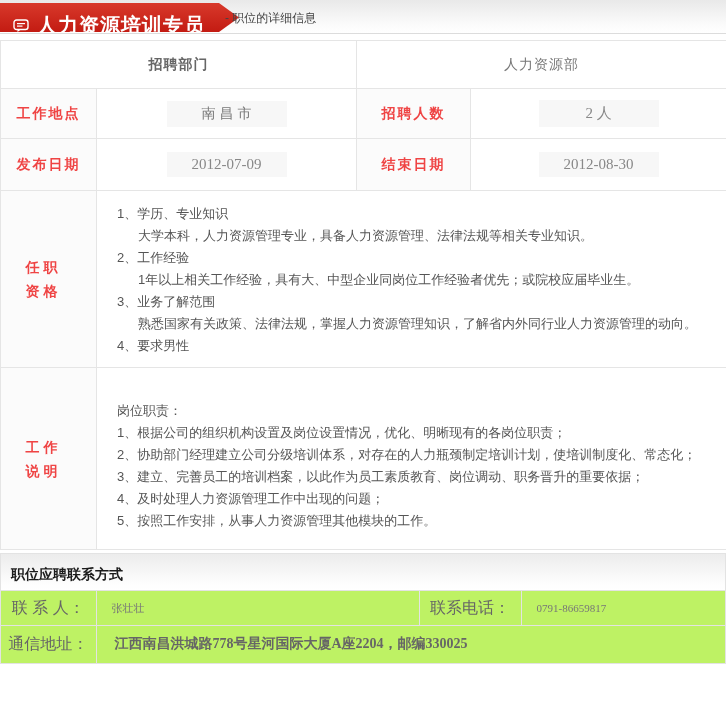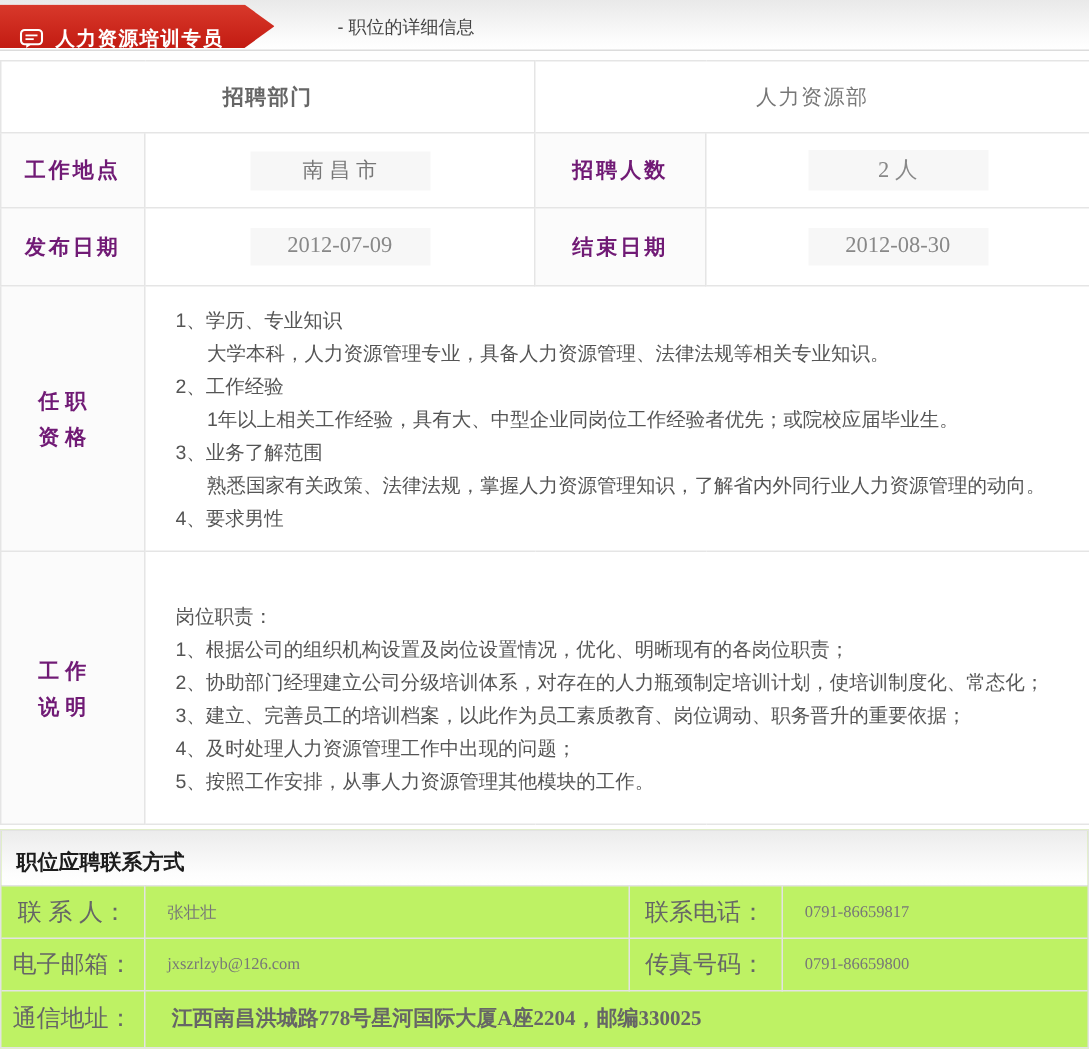--- a/index.html
+++ b/index.html
@@ -14,36 +14,36 @@
     position:relative; height:34px;
     background:linear-gradient(#e9e9e9 0%, #fbfbfb 75%, #fff 100%);
     border-bottom:1px solid #dcdcdc;
   }
   .banner {
     position:absolute; top:3px; left:0; height:29px;
     display:flex; align-items:center; gap:8px;
     padding:16px 34px 0 13px;
     background:linear-gradient(#d8392b, #c31b12);
     clip-path:polygon(0 0, calc(100% - 20px) 0, 100% 50%, calc(100% - 20px) 100%, 0 100%);
-    color:#fff; font-weight:bold; font-size:13px; letter-spacing:1px;
+    color:#fff; font-weight:bold; font-size:20px; letter-spacing:1px;
   }
   .banner .bubble { flex:0 0 auto; display:block; }
   .subtitle {
     position:absolute; left:225px; top:10px;
     font-size:12px; color:#444;
   }
 
   
   table.main {
     position:absolute; top:40px; left:0; width:726px;
     border-collapse:collapse; table-layout:fixed;
   }
   table.main td { border:1px solid #e5e5e5; vertical-align:middle; }
   .lbl {
-    text-align:center; font-size:14px; font-weight:bold; color:#701a75;
+    text-align:center; font-size:14px; font-weight:bold; color:#ef4444;
     letter-spacing:2px; background:#fbfbfb;
   }
   .lbl .wrap2 { display:inline-block; width:46px; line-height:24px; letter-spacing:4px; text-align:left; }
   .val { text-align:center; font-size:14px; color:#777; }
   .val .patch { display:inline-block; min-width:120px; padding:4px 10px; background:#f7f7f7; }
   .serif { font-family:"Liberation Serif","DejaVu Serif",serif; font-size:15px; color:#888; }
   .hdrcell { text-align:center; font-size:14px; }
   .hdr-l { font-weight:bold; color:#666; letter-spacing:1px; }
   .hdr-r { color:#777; letter-spacing:1px;margin-left:10px; }
 
@@ -157,26 +157,20 @@
           <col style="width:102px">
           <col style="width:204px">
         </colgroup>
       <tbody>
           <tr style="height:35px">
         <td class="c-lbl">联 系 人：</td>
         <td class="c-val">张壮壮</td>
         <td class="c-lbl">联系电话：</td>
         <td class="c-val">0791-86659817</td>
       </tr>
-      <tr style="height:35px">
-        <td class="c-lbl">电子邮箱：</td>
-        <td class="c-val">jxszrlzyb@126.com</td>
-        <td class="c-lbl">传真号码：</td>
-        <td class="c-val">0791-86659800</td>
-      </tr>
       <tr style="height:37px">
         <td class="c-lbl">通信地址：</td>
         <td colspan="3" class="c-val addr">江西南昌洪城路778号星河国际大厦A座2204，邮编330025</td>
       </tr>
     </tbody>
       </table>
   </div>
 
 </div>
 

